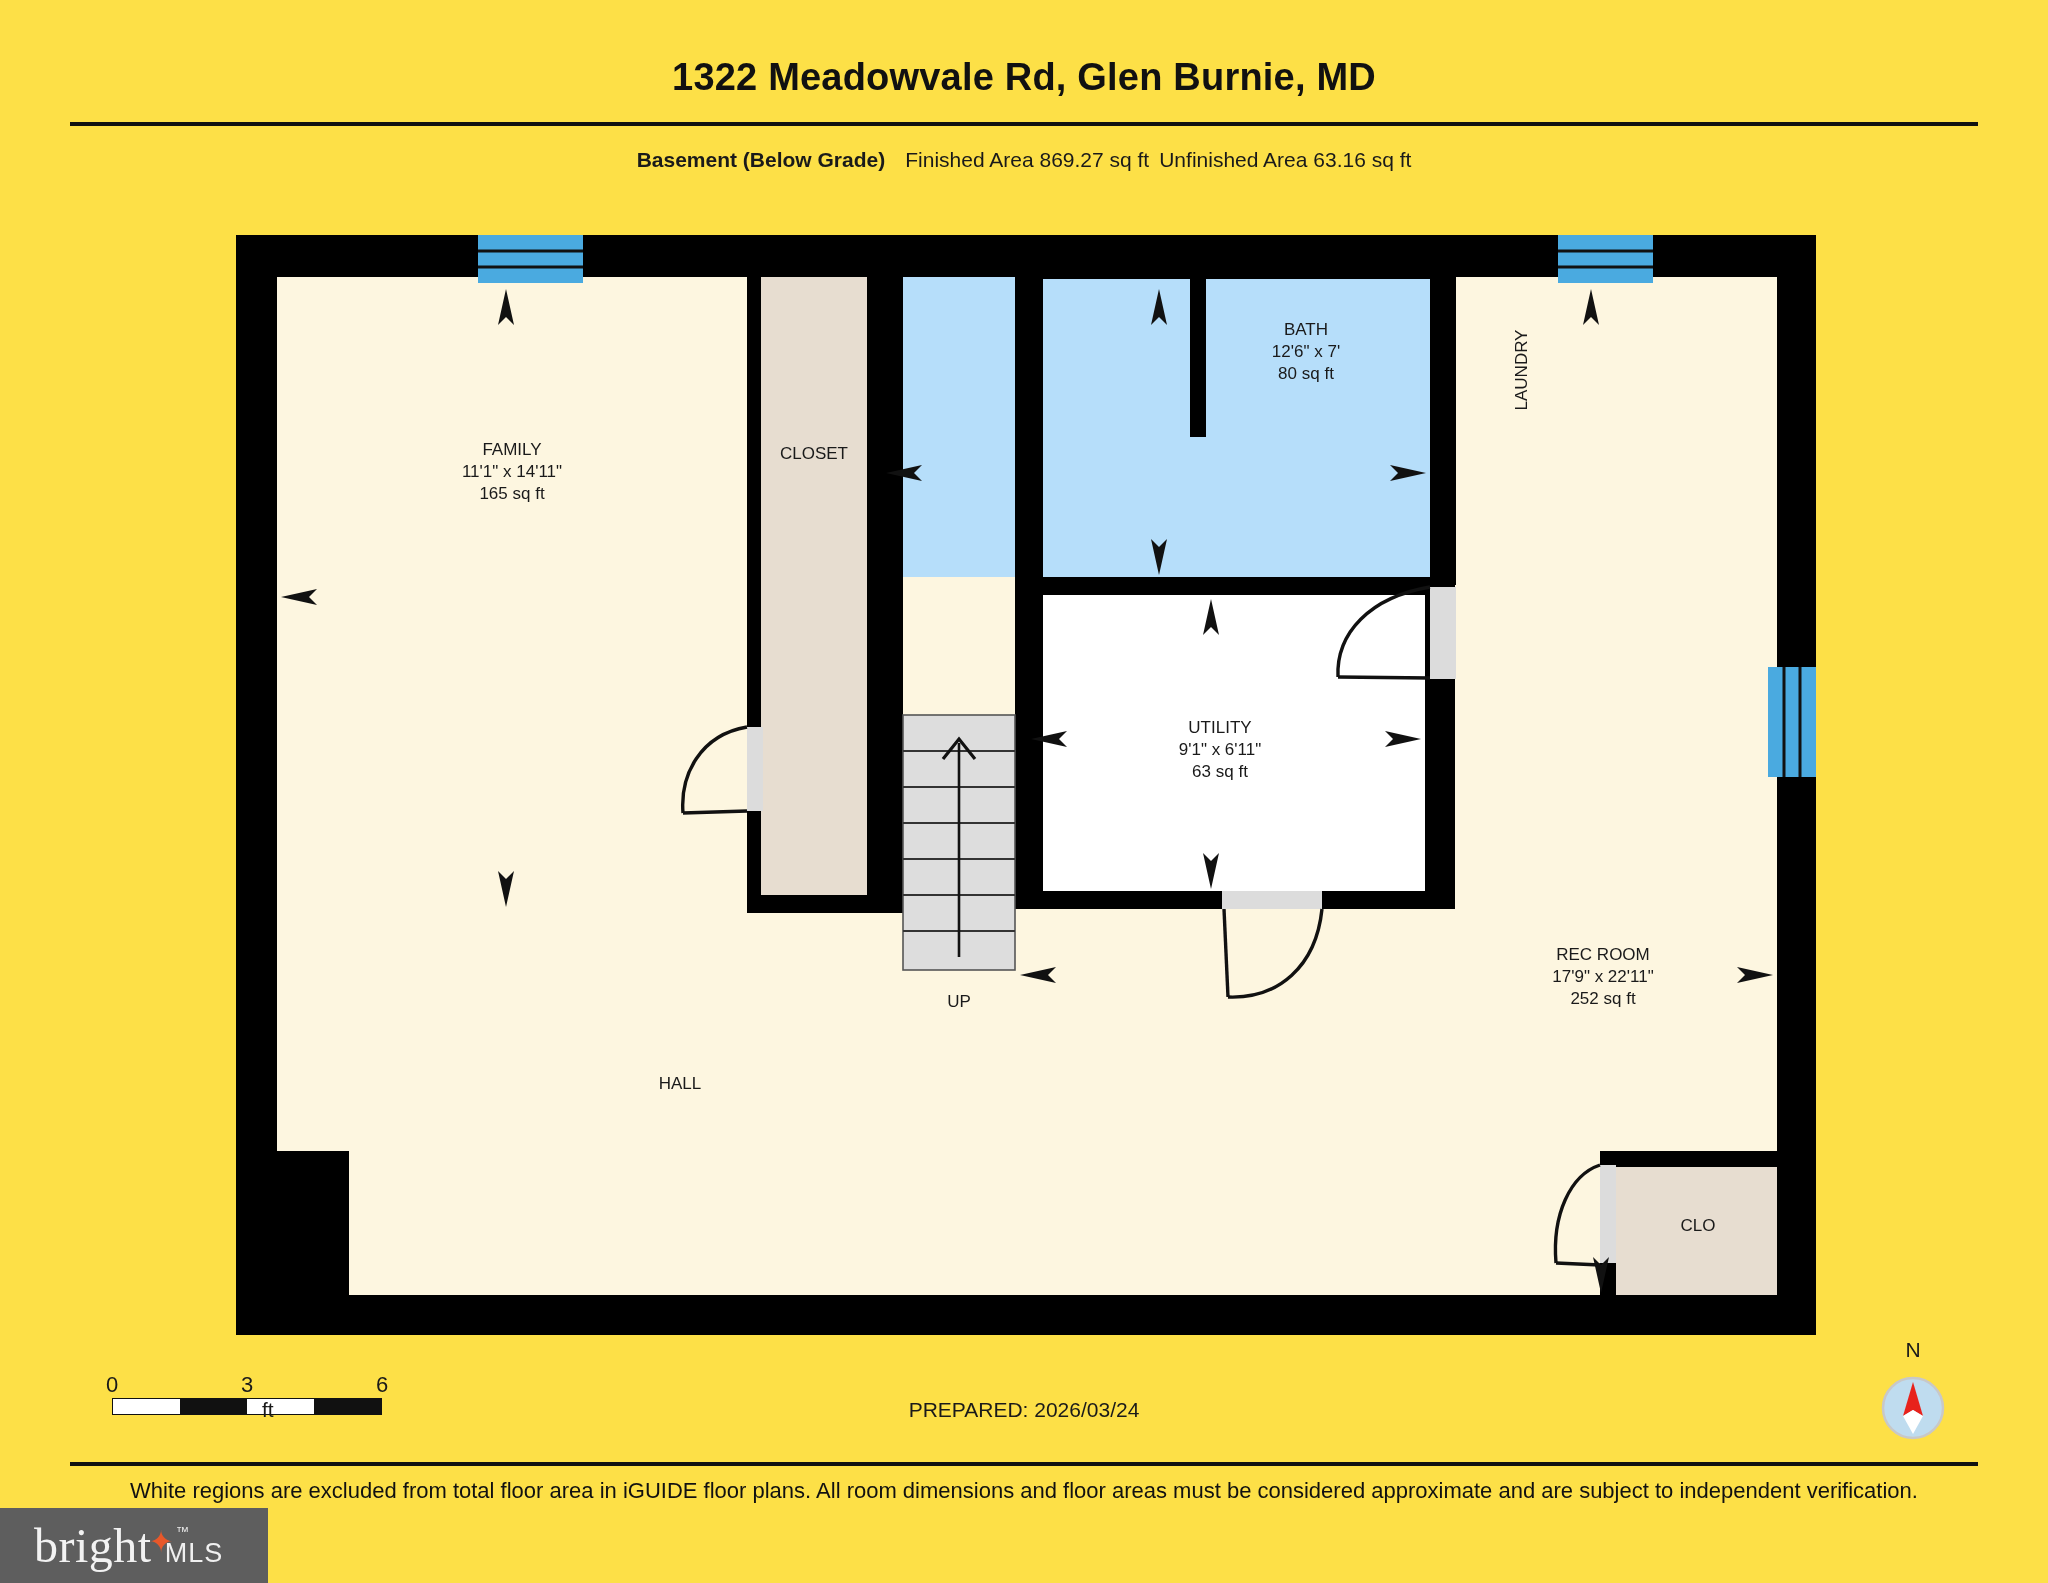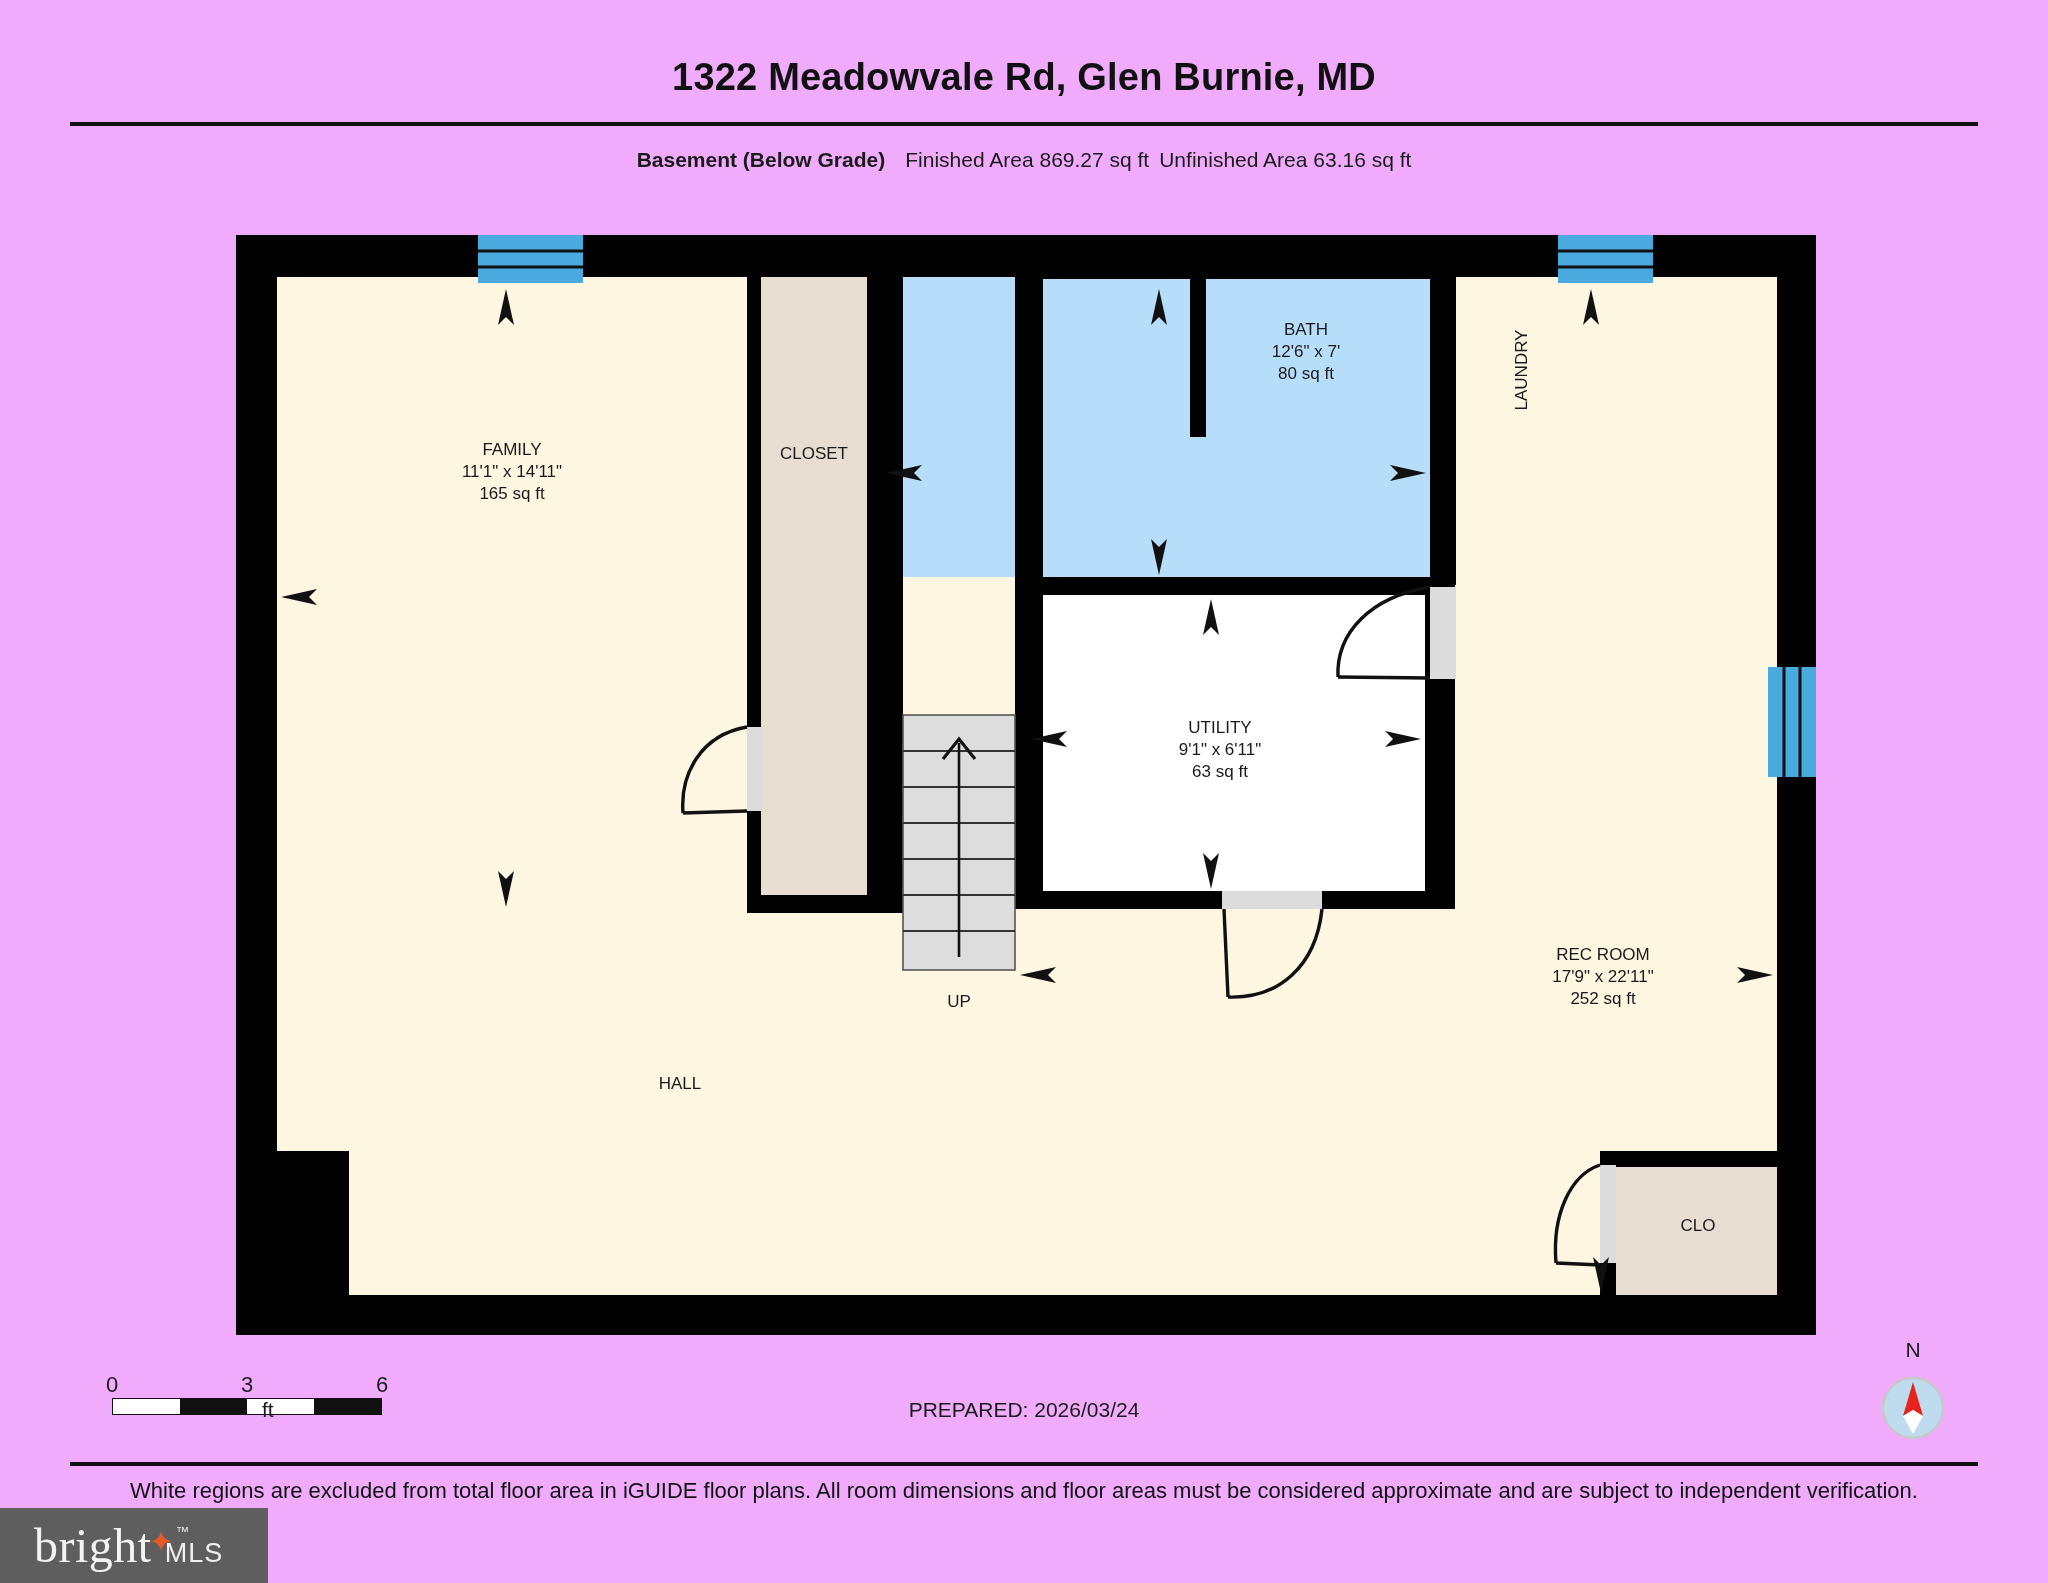--- a/index.html
+++ b/index.html
@@ -1,21 +1,21 @@
 <!DOCTYPE html>
 <html><head>
 <meta charset="utf-8">
 <style>
   html,body{margin:0;padding:0;background:#ffffff;}
   body{
     width:2048px;height:1583px;position:relative;overflow:hidden;
     font-family:"Liberation Sans","DejaVu Sans",sans-serif;
     color:#1a1a1a;
   }
-  .page{position:absolute;inset:0;background:#f0abfc;}
+  .page{position:absolute;inset:0;background:#fde047;}
 
   
   .title{
     position:absolute;left:0;right:0;top:56px;
     text-align:center;font-size:38px;font-weight:bold;letter-spacing:.2px;
     color:#111;
   }
   .rule-top{
     position:absolute;left:70px;right:70px;top:122px;
     height:4px;background:#111;

